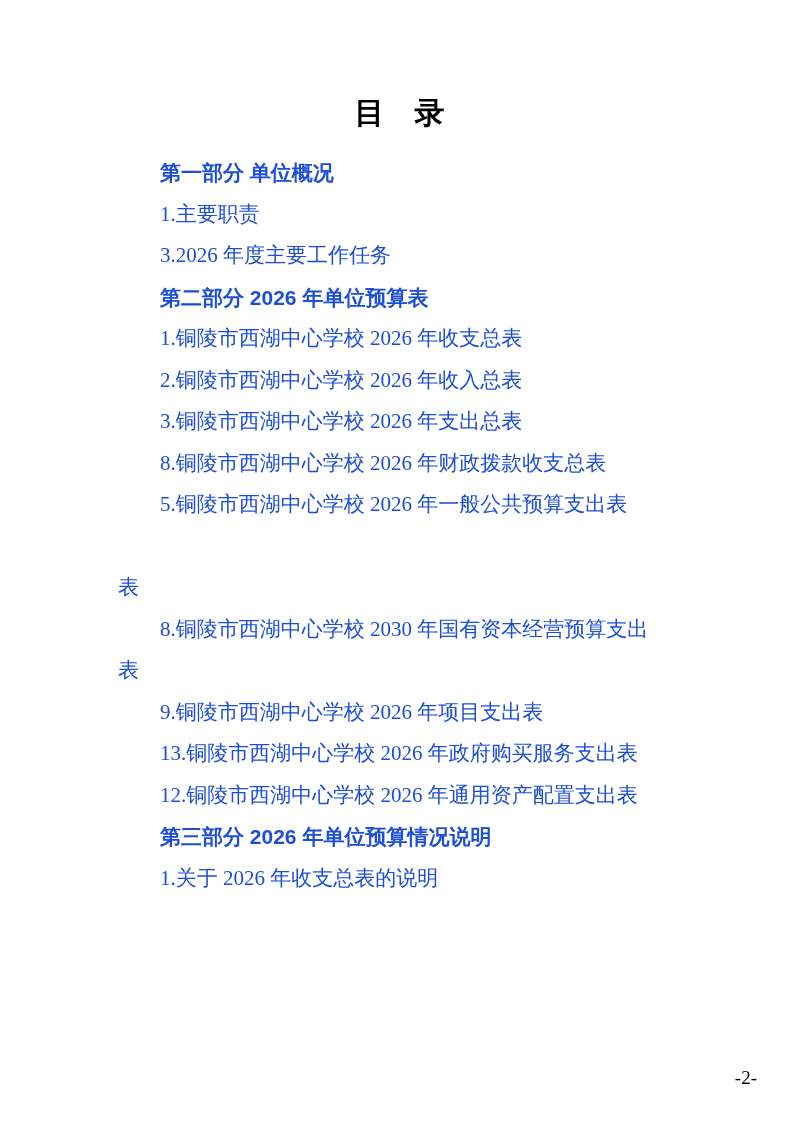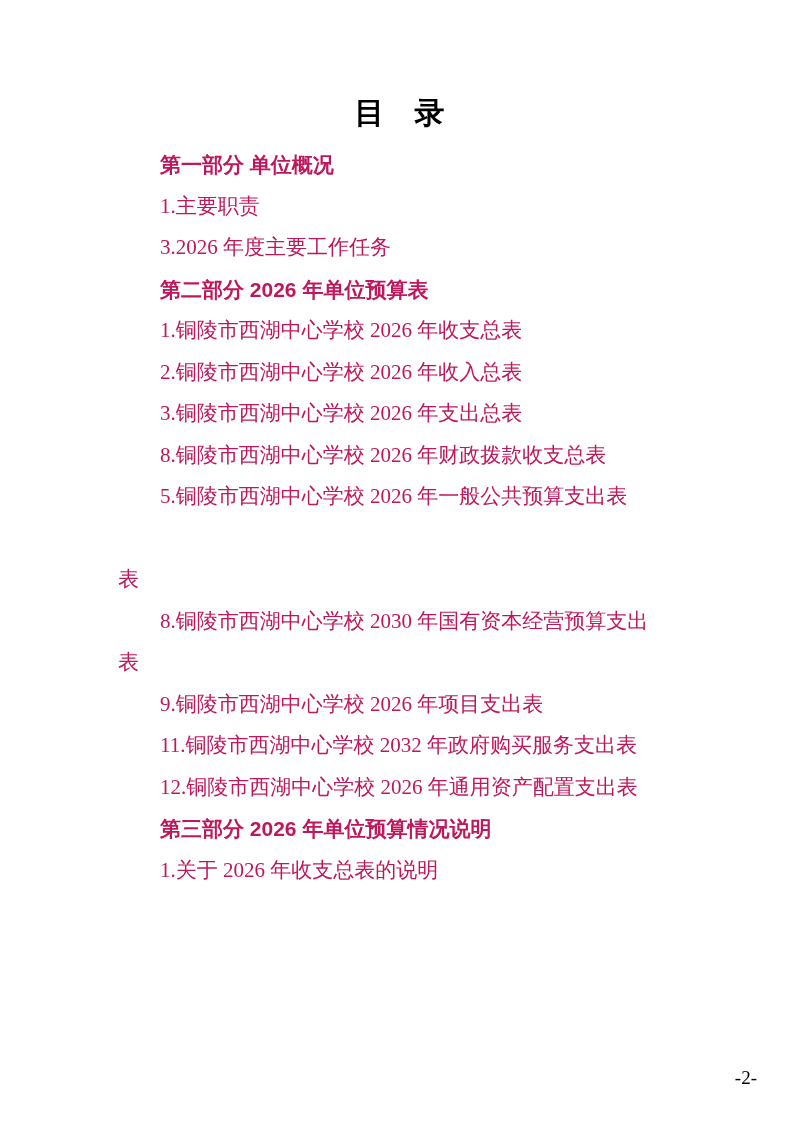--- a/index.html
+++ b/index.html
@@ -17,28 +17,28 @@
   }
   .content {
     padding: 94px 112px 0 118px;
   }
   .doc-title {
     font-family: "Liberation Sans", "DejaVu Sans", sans-serif;
     font-size: 30px;
     font-weight: bold;
     text-align: center;
     line-height: 38px;
-    margin-bottom: 12px;
+    margin-bottom: 20px;
     color: #000000;
   }
   .toc-line {
     font-size: 21px;
     line-height: 41.5px;
     text-indent: 2em;
-    color: #be185d;
+    color: #1d4ed8;
     white-space: normal;
   }
   .section-heading {
     font-family: "Liberation Sans", "DejaVu Sans", sans-serif;
     font-weight: bold;
   }
   .page-number {
     position: absolute;
     top: 1066px;
     right: 36px;
@@ -67,21 +67,21 @@
     <p class="toc-line">5.铜陵市西湖中心学校 2026 年一般公共预算支出表</p>
     <p class="toc-line">
       <br>
       <span>表</span>
     </p>
     <p class="toc-line">
       <span>8.铜陵市西湖中心学校 2030 年国有资本经营预算支出</span><br>
       <span>表</span>
     </p>
     <p class="toc-line">9.铜陵市西湖中心学校 2026 年项目支出表</p>
-    <p class="toc-line">11.铜陵市西湖中心学校 2032 年政府购买服务支出表</p>
+    <p class="toc-line">13.铜陵市西湖中心学校 2026 年政府购买服务支出表</p>
     <p class="toc-line">12.铜陵市西湖中心学校 2026 年通用资产配置支出表</p>
 
     <p class="toc-line section-heading">第三部分 2026 年单位预算情况说明</p>
     <p class="toc-line">1.关于 2026 年收支总表的说明</p>
 
   </div>
 
   <div class="page-number">-2-</div>
 </div>
 

